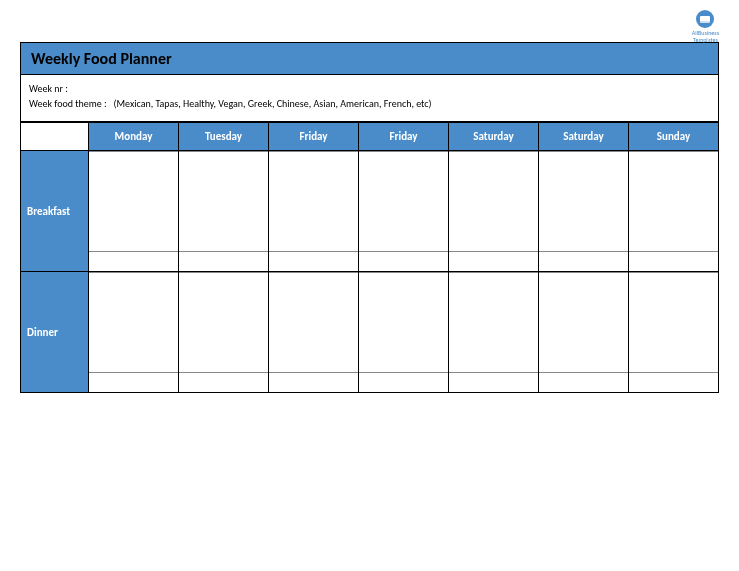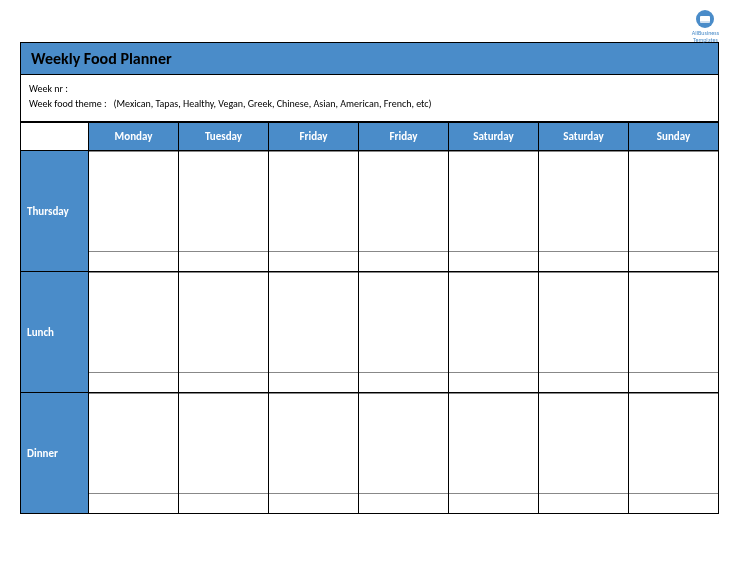--- a/index.html
+++ b/index.html
@@ -137,45 +137,21 @@
       <th class="day-header">Tuesday</th>
       <th class="day-header">Friday</th>
       <th class="day-header">Friday</th>
       <th class="day-header">Saturday</th>
       <th class="day-header">Saturday</th>
       <th class="day-header">Sunday</th>
     </tr>
   </thead>
   <tbody>
     <tr>
-      <th class="meal-header">Thursday</th>
-      <td class="slot-cell">
-          <div class="slot-lines"></div>
-        </td>
-      <td class="slot-cell">
-          <div class="slot-lines"></div>
-        </td>
-      <td class="slot-cell">
-          <div class="slot-lines"></div>
-        </td>
-      <td class="slot-cell">
-          <div class="slot-lines"></div>
-        </td>
-      <td class="slot-cell">
-          <div class="slot-lines"></div>
-        </td>
-      <td class="slot-cell">
-          <div class="slot-lines"></div>
-        </td>
-      <td class="slot-cell">
-          <div class="slot-lines"></div>
-        </td>
-    </tr>
-    <tr>
-      <th class="meal-header">Lunch</th>
+      <th class="meal-header">Breakfast</th>
       <td class="slot-cell">
           <div class="slot-lines"></div>
         </td>
       <td class="slot-cell">
           <div class="slot-lines"></div>
         </td>
       <td class="slot-cell">
           <div class="slot-lines"></div>
         </td>
       <td class="slot-cell">

